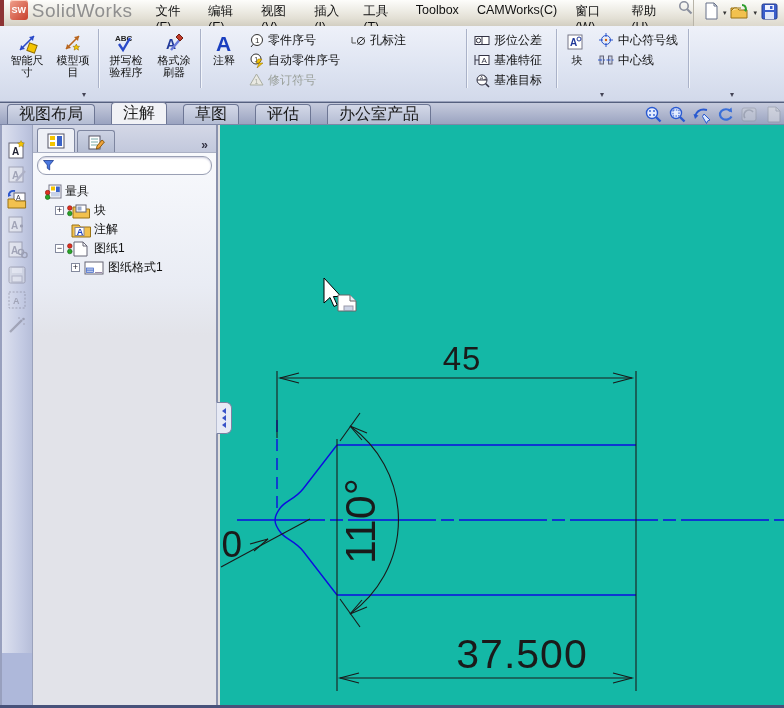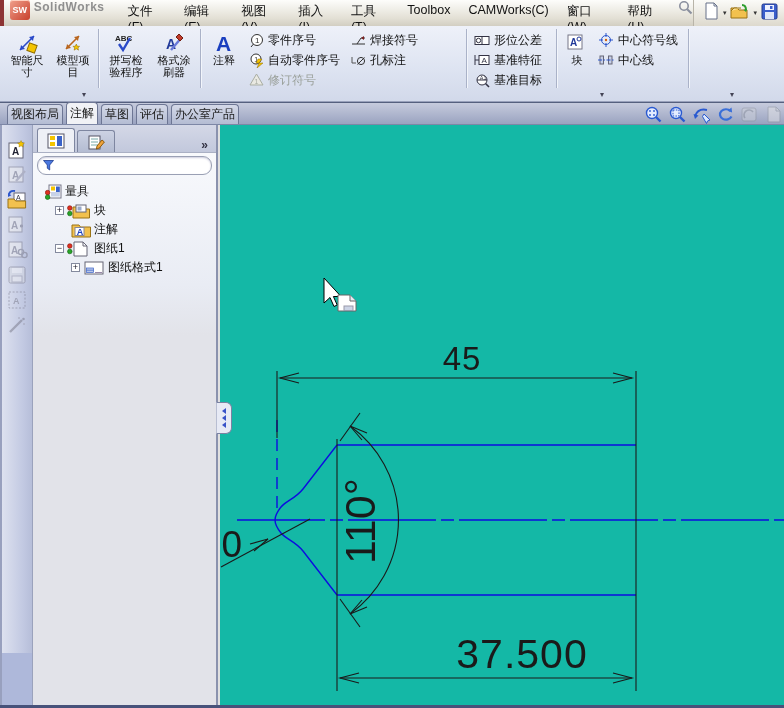--- a/index.html
+++ b/index.html
@@ -7,21 +7,21 @@
        font-family:"Liberation Sans","DejaVu Sans",sans-serif;background:#e0e0e0;
        -webkit-font-smoothing:antialiased;}
   
   #titlebar{position:absolute;top:0;left:0;right:0;height:26px;
     background:linear-gradient(#fdfdfb,#e3e0d5 70%,#d2cec2);
     border-bottom:1px solid #aeb3c6;display:flex;align-items:flex-start;}
   #redEdge{width:4px;height:26px;background:#8d3434;flex:0 0 4px;}
   #logoBox{width:21px;height:20px;margin:0 4px 0 6px;border-radius:3px;
     background:linear-gradient(135deg,#f0a08c,#c8402c);box-shadow:inset 0 1px 0 #ffd0c0;
     color:#fff;font-size:9px;font-weight:bold;display:flex;align-items:center;justify-content:center;}
-  #appTitle{font-size:12px;font-weight:bold;color:#8f8f8f;letter-spacing:.5px;margin-right:14px;}
+  #appTitle{font-size:19px;font-weight:normal;color:#8f8f8f;letter-spacing:.5px;margin-right:14px;}
   .menuItem{font-size:12.5px;color:#111;padding:3px 9px;cursor:default;}
   #menuSearch{margin-left:2px;}
   #quickBar{margin-left:auto;display:flex;align-items:center;gap:2px;padding:0 6px 0 10px;
     border-left:1px solid #b8b4a8;height:26px;background:linear-gradient(#fbfbf8,#ddd9cd);}
   .dd{font-size:7px;color:#333;padding:0 2px;}
   
   #ribbon{position:absolute;top:26px;left:0;right:0;height:76px;
     background:linear-gradient(#eef1f9,#dde3f1 60%,#d2d9ea);
     border-bottom:1px solid #99a1bb;display:flex;align-items:stretch;padding:1px 0 11px 4px;box-sizing:border-box;}
   .vsep{width:2px;margin:2px 2px;background:linear-gradient(90deg,#aab2c8 1px,#f2f5fb 1px);flex:0 0 2px;}
@@ -31,23 +31,23 @@
   .bigbtn .bicon{height:25px;display:flex;align-items:center;justify-content:center;}
   .scol{display:flex;flex-direction:column;padding-top:3px;}
   .sbtn{display:flex;align-items:center;height:20px;font-size:12px;color:#111;gap:4px;padding:0 4px;}
   .sbtn .micon{width:16px;height:15px;flex:0 0 16px;display:flex;align-items:center;justify-content:center;}
   .sbtn.disabled{color:#9aa09a;}
   .ribArrow{position:absolute;font-size:8px;color:#445;top:64px;}
   
   #tabrow{position:absolute;top:102px;left:0;right:0;height:23px;
     background:linear-gradient(#c6cbdd,#9aa3c0);border-top:1px solid #55607e;border-bottom:1px solid #7d87a6;
     display:flex;align-items:flex-end;padding-left:7px;box-sizing:border-box;}
-  .tab{height:19px;line-height:18px;padding:0 3px;font-size:12px;color:#1a1a1a;
+  .tab{height:19px;line-height:18px;padding:0 11px;font-size:16px;color:#1a1a1a;
     background:linear-gradient(#d4d9e8,#b4bcd3);border:1px solid #6d7694;border-bottom:none;
-    border-radius:4px 4px 0 0;margin-right:3px;}
+    border-radius:4px 4px 0 0;margin-right:16px;}
   .tab.active{background:#f1f2f6;height:21px;line-height:20px;}
   #headsUp{margin-left:auto;display:flex;align-items:center;gap:3px;padding-right:0;overflow:hidden;}
   .hicon{width:21px;height:19px;flex:0 0 21px;}
   
   #leftstrip{position:absolute;top:125px;left:0;width:33px;bottom:0;
     background:linear-gradient(90deg,#dde1ef,#c2c9e2 70%,#b6bed9);
     border-right:1px solid #9aa2bc;border-left:2px solid #98a0be;box-sizing:border-box;
     display:flex;flex-direction:column;align-items:center;padding-top:12px;}
   #leftstrip::after{content:"";position:absolute;left:0;right:0;bottom:0;height:55px;background:#aeb8da;}
   .lsi{width:24px;height:25px;display:flex;align-items:center;justify-content:center;}
@@ -213,30 +213,20 @@
             <path d="M7.5,1 L14,12 H1 z" fill="#e9e9e2" stroke="#a9ada3"></path>
             <text x="5.5" y="11" font-size="7" fill="#a9ada3">1</text>
           </svg>
       </span>
       <span>修订符号</span>
     </div>
   </div>
   <div class="scol" style="width:118px">
     <div class="sbtn">
       <span class="micon">
-        <svg width="15" height="15">
-            <line x1="1" y1="11" x2="14" y2="11" stroke="#333"></line>
-            <path d="M6,11 l4,-6 h4" fill="none" stroke="#333"></path>
-            <path d="M10,5 l3,-2 v4 z" fill="#7a2020"></path>
-          </svg>
-      </span>
-      <span>焊接符号</span>
-    </div>
-    <div class="sbtn">
-      <span class="micon">
         <svg width="16" height="14">
             <path d="M2,4 v6 h4" fill="none" stroke="#555"></path>
             <circle cx="11" cy="8" r="3.6" fill="none" stroke="#333"></circle>
             <line x1="7.5" y1="11.5" x2="14.5" y2="4.5" stroke="#333"></line>
           </svg>
       </span>
       <span>孔标注</span>
     </div>
   </div>
   <div class="vsep"></div>

